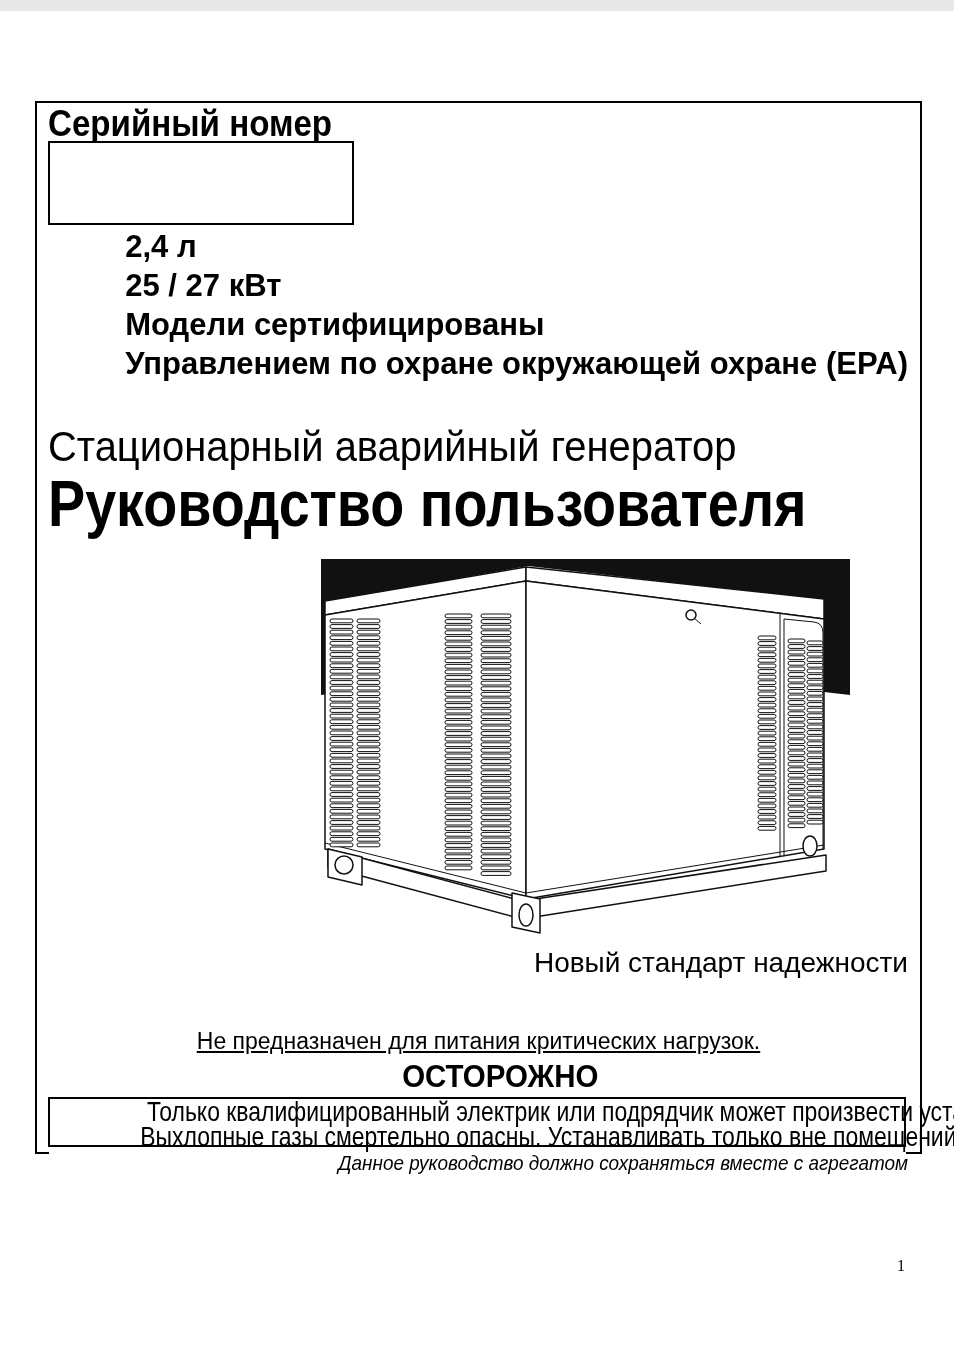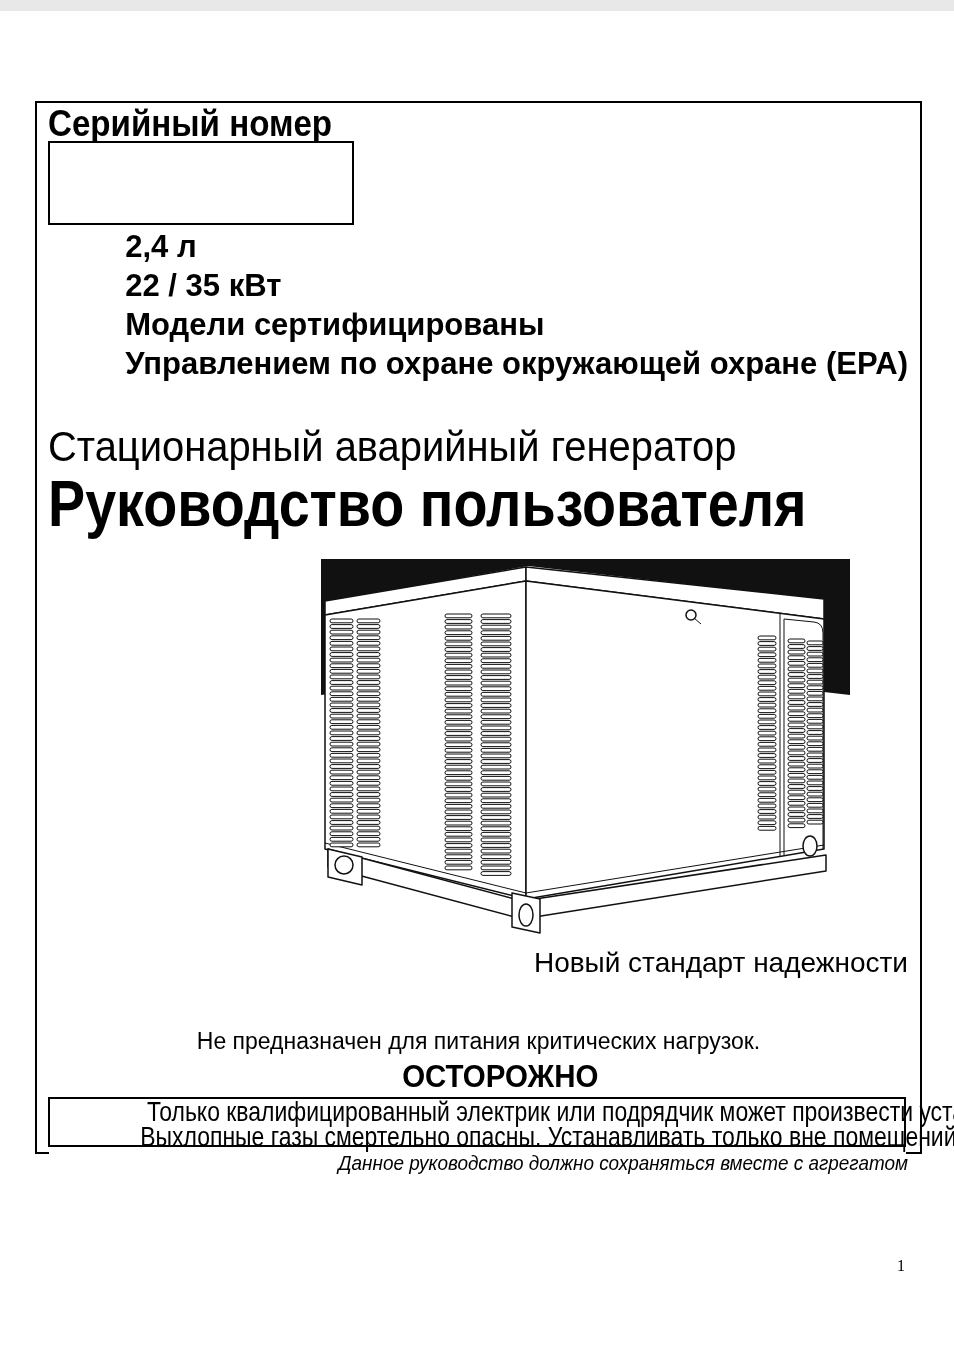--- a/index.html
+++ b/index.html
@@ -51,21 +51,21 @@
   }
 
   .illustration{left:318px;top:548px;width:534px;height:392px;}
 
   .tagline{
     right:46px;top:936px;
     font-size:28px;font-weight:normal;white-space:nowrap;
   }
 
   .notice-row{left:35px;top:1017px;width:887px;text-align:center;}
-  .notice-row span{font-size:23px;}
+  .notice-row span{font-size:23px;text-decoration:underline;}
   .caution-row{left:35px;top:1048px;width:887px;text-align:center;padding-left:22px;}
   .caution-row span{
     display:inline-block;font-size:31px;font-weight:bold;
     transform:scaleX(.95);transform-origin:center top;white-space:nowrap;
   }
 
   .warning-box{
     left:48px;top:1086px;width:858px;height:50px;
     box-sizing:border-box;border:2px solid #000;
     text-align:center;padding-top:1px;
@@ -96,21 +96,21 @@
 
   <div class="abs frame"></div>
   <div class="abs frame-tick tick-left"></div>
   <div class="abs frame-tick tick-right"></div>
 
   <div class="abs serial-label">Серийный номер</div>
   <div class="abs serial-box"></div>
 
   <div class="abs spec-block">
     <div>2,4 л</div>
-    <div>22 / 35 кВт</div>
+    <div>25 / 27 кВт</div>
     <div>Модели сертифицированы</div>
     <div>Управлением по охране окружающей охране (EPA)</div>
   </div>
 
   <div class="abs subtitle">Стационарный аварийный генератор</div>
   <div class="abs main-title">Руководство пользователя</div>
 
   <svg class="abs illustration" viewBox="0 0 534 392" aria-hidden="true">
 
     <g fill="#111" stroke="none">

